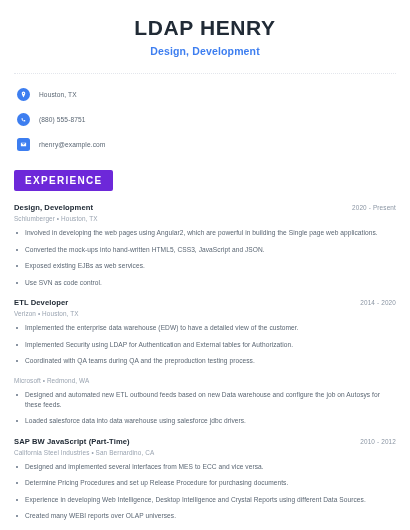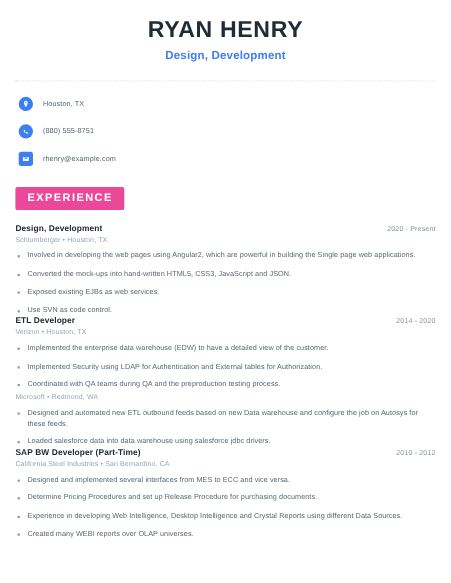--- a/index.html
+++ b/index.html
@@ -81,31 +81,32 @@
     margin-left: 9px;
     letter-spacing: 0.1px;
   }
 
   
   .section {
     margin-top: 16px;
   }
   .section-badge {
     display: inline-block;
-    background: #ec4899;
+    background: #6d28d9;
     color: #ffffff;
     font-size: 10px;
     font-weight: bold;
     letter-spacing: 1.3px;
     padding: 5px 11px 5px 11px;
     border-radius: 2px;
   }
 
   
   .job {
+    margin-top: 11px;
   }
   .job:first-of-type {
     margin-top: 12px;
   }
   .job-top {
     display: flex;
     align-items: baseline;
     justify-content: space-between;
   }
   .job-title {
@@ -153,21 +154,21 @@
     height: 2px;
     background: #8a95a3;
   }
 </style>
 </head>
 <body>
 
 <div class="page">
 
   <div class="resume-header">
-    <div class="full-name">RYAN HENRY</div>
+    <div class="full-name">LDAP HENRY</div>
     <div class="headline">Design, Development</div>
   </div>
 
   <div class="divider"></div>
 
   <div class="contact-list">
 
     <div class="contact-row">
       <span class="contact-icon">
         <svg width="7" height="7" viewBox="0 0 24 24" fill="#ffffff">
@@ -230,21 +231,21 @@
     <div class="job">
       <div class="job-meta">Microsoft  •  Redmond, WA</div>
       <ul class="bullets">
         <li>Designed and automated new ETL outbound feeds based on new Data warehouse and configure the job on Autosys for these feeds.</li>
         <li>Loaded salesforce data into data warehouse using salesforce jdbc drivers.</li>
       </ul>
     </div>
 
     <div class="job">
       <div class="job-top">
-        <span class="job-title">SAP BW Developer (Part-Time)</span>
+        <span class="job-title">SAP BW JavaScript (Part-Time)</span>
         <span class="job-dates">2010 - 2012</span>
       </div>
       <div class="job-meta">California Steel Industries  •  San Bernardino, CA</div>
       <ul class="bullets">
         <li>Designed and implemented several interfaces from MES to ECC and vice versa.</li>
         <li>Determine Pricing Procedures and set up Release Procedure for purchasing documents.</li>
         <li>Experience in developing Web Intelligence, Desktop Intelligence and Crystal Reports using different Data Sources.</li>
         <li>Created many WEBI reports over OLAP universes.</li>
 
       </ul>

